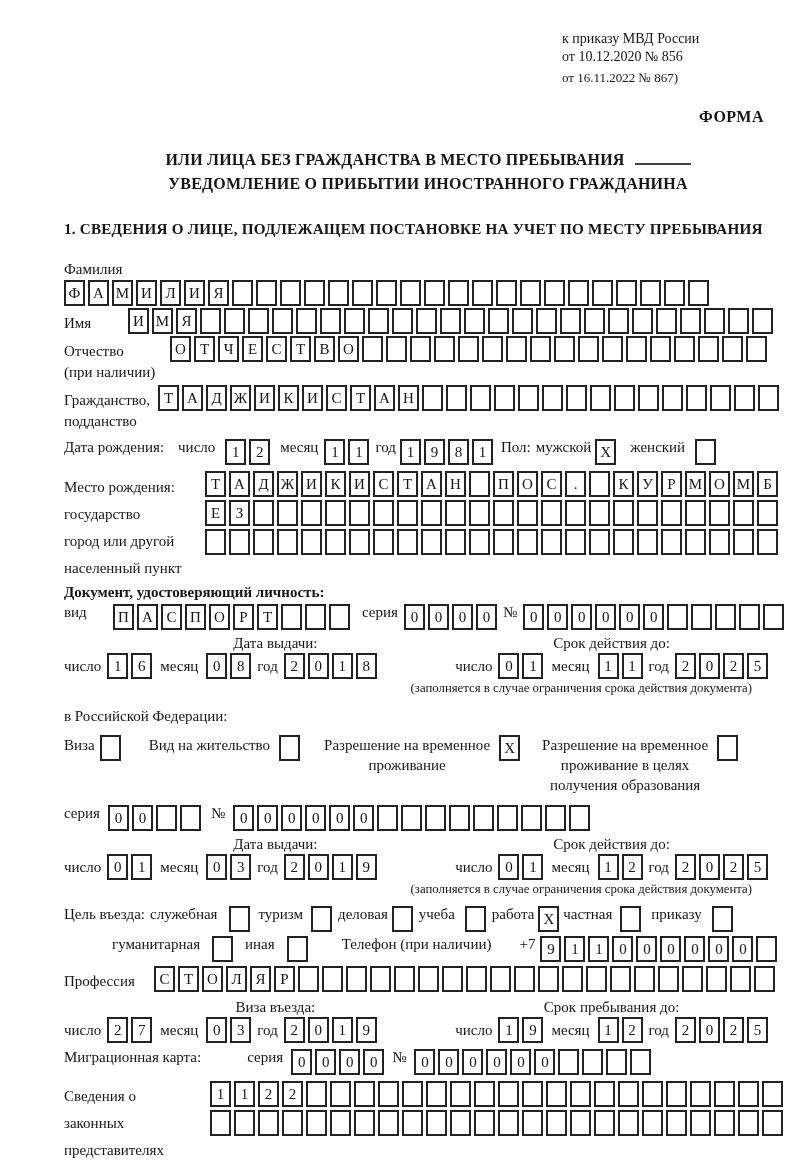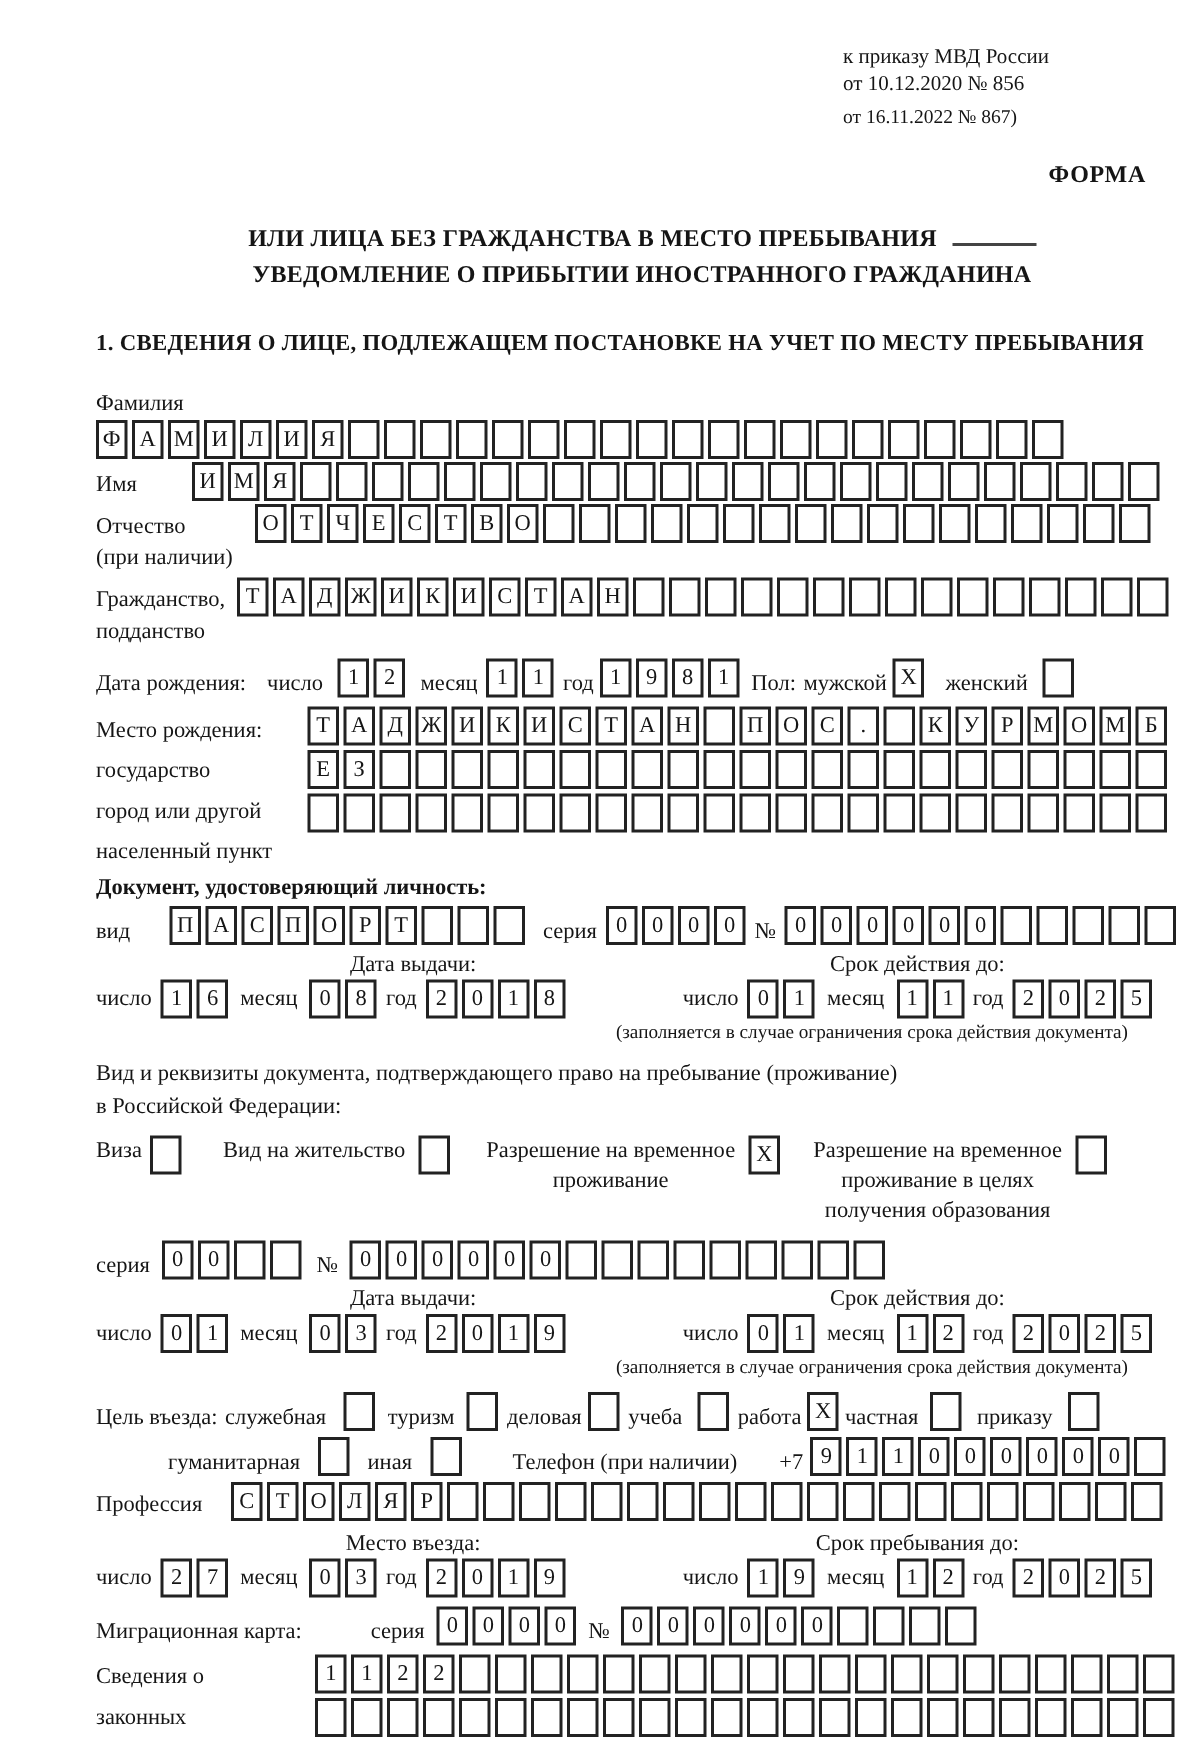--- a/index.html
+++ b/index.html
@@ -36,21 +36,21 @@
   .dg { display:flex; justify-content:space-between; margin-top:2px; padding-right:24px; }
   .dg-title { text-align:center; line-height:18px; padding-top:2px; }
   .dg-row { display:flex; align-items:center; gap:6px; margin-top:1px; }
   .dg-row .w { padding:0 2px; }
   .dg-note { text-align:right; font-size:12.8px; padding-right:40px; line-height:17px; margin-top:1px; }
 
   
   .permits { display:flex; align-items:flex-start; gap:14px; margin-top:8px; }
   .pitem { display:flex; align-items:flex-start; gap:9px; }
   .pitem .txt { line-height:20px; text-align:center; }
-  .inline-row { display:flex; align-items:flex-end; margin-top:6px; }
+  .inline-row { display:flex; align-items:flex-start; margin-top:6px; }
   .inline-row .gap { width:10px; flex:none; }
 
   .bp-rows > .boxes { margin-bottom:3px; }
 </style>
 </head>
 <body>
 
 <div class="page">
 
   <div class="hdr">
@@ -412,21 +412,20 @@
             <span class="box">0</span>
             <span class="box">2</span>
             <span class="box">5</span>
           </span>
       </div>
     </div>
   </div>
   <div class="dg-note">(заполняется в случае ограничения срока действия документа)</div>
 
   <div style="margin-top:8px; line-height:22px;">
-    <div>Вид и реквизиты документа, подтверждающего право на пребывание (проживание)</div>
     <div>в Российской Федерации:</div>
   </div>
 
   <div class="permits">
     <div class="pitem">
       <span class="txt" style="margin-right:-4px;">Виза</span>
       <span class="box"></span>
     </div>
     <div class="pitem" style="margin-left:14px;">
       <span class="txt">Вид на жительство</span>
@@ -611,21 +610,21 @@
         <span class="box"></span>
         <span class="box"></span>
         <span class="box"></span>
         <span class="box"></span>
         <span class="box"></span>
       </div>
   </div>
 
   <div class="dg" style="margin-top:4px;">
     <div>
-      <div class="dg-title" style="padding-left:110px;">Место въезда:</div>
+      <div class="dg-title" style="padding-left:110px;">Виза въезда:</div>
       <div class="dg-row">
         <span>число</span>
         <span class="boxes">
             <span class="box">2</span>
             <span class="box">7</span>
           </span>
         <span class="w">месяц</span>
         <span class="boxes">
             <span class="box">0</span>
             <span class="box">3</span>

